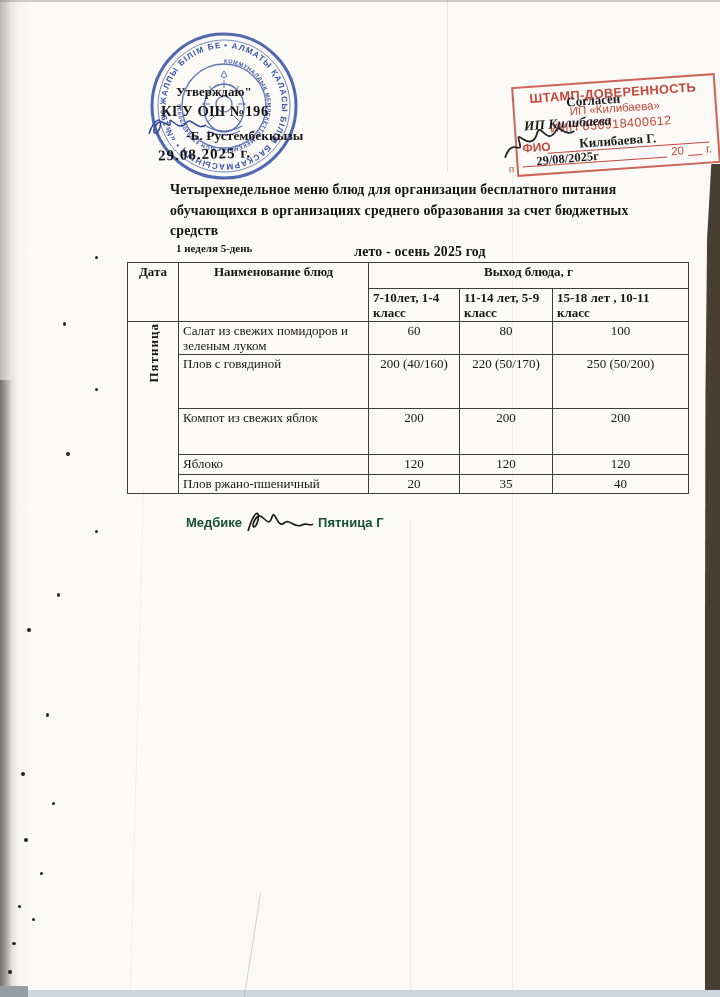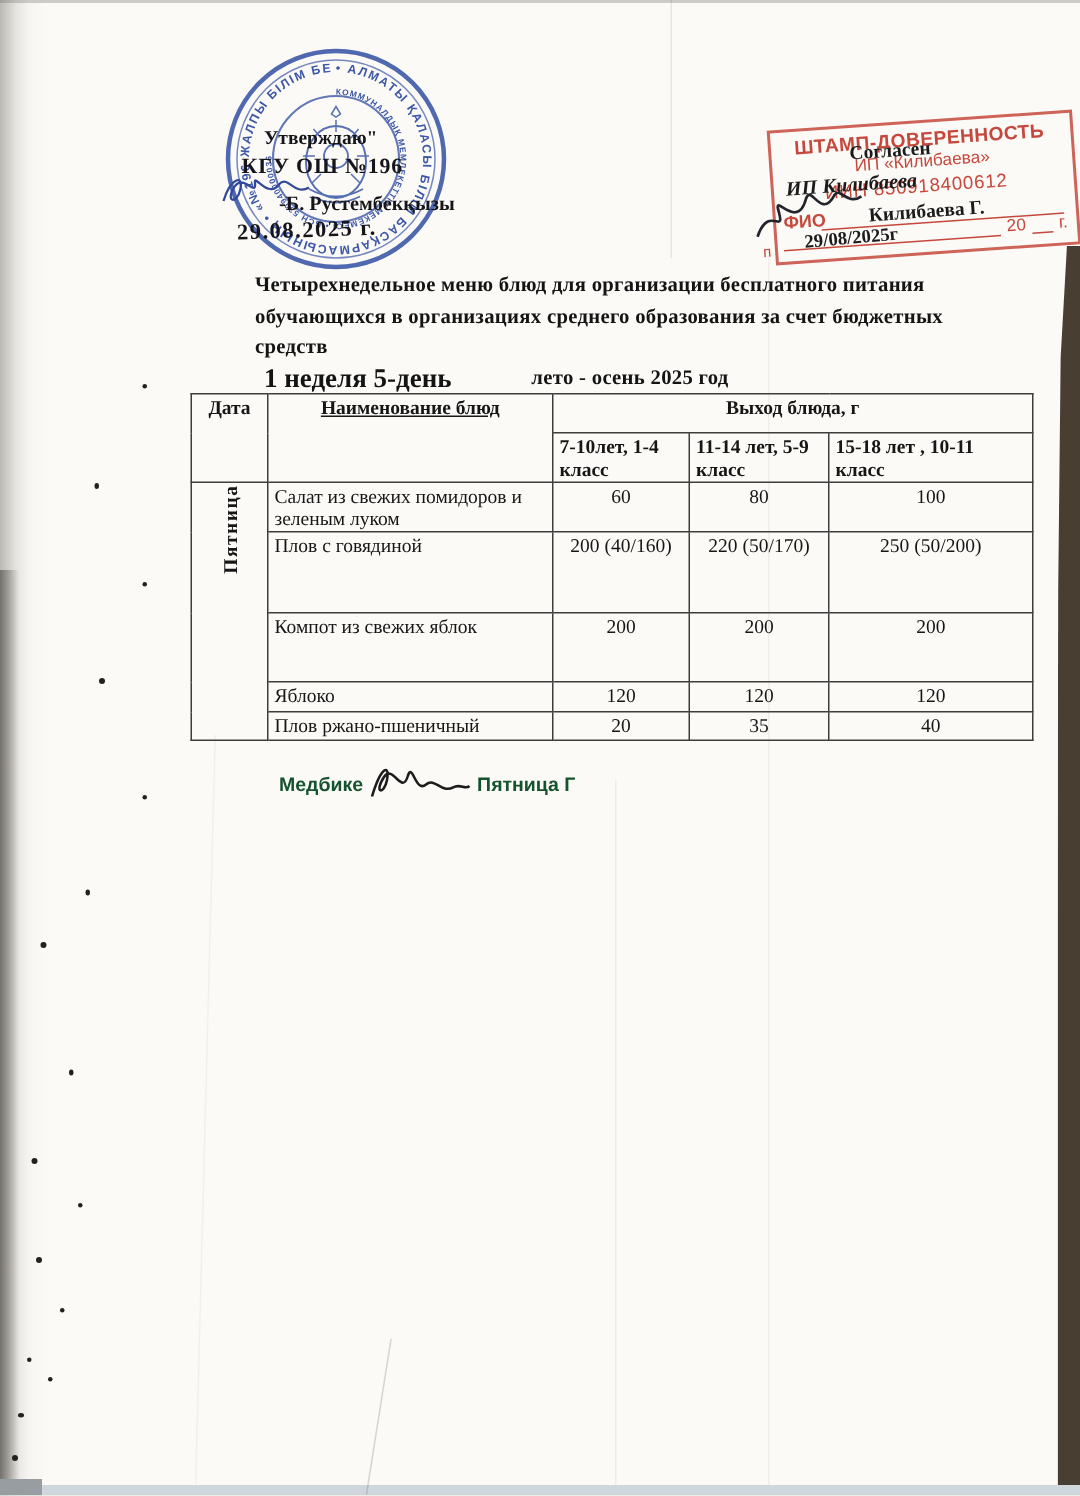--- a/index.html
+++ b/index.html
@@ -21,21 +21,21 @@
   .speck{background:#23211e;border-radius:50%;}
 
   
   .bluestamp{left:148px;top:30px;width:152px;height:152px;opacity:.92;}
   .stamp-ovl{font-weight:bold;color:#15151a;white-space:nowrap;}
 
   
   .doc-title{left:170px;top:180px;width:500px;font-weight:bold;font-size:13.8px;
      line-height:20.5px;letter-spacing:.2px;}
   .doc-title .c{text-align:center;}
-  .week-label{left:176px;top:242px;font-weight:bold;font-size:18px;}
+  .week-label{left:176px;top:242px;font-weight:bold;font-size:11px;}
 
   
   table.menu{position:absolute;left:127px;top:262px;border-collapse:collapse;
      font-size:13px;color:#161616;}
   table.menu td{border:1px solid #3d3d3d;padding:1px 4px;vertical-align:top;line-height:15px;}
   table.menu{border:1.5px solid #333;}
   td.hb{font-weight:bold;vertical-align:bottom;text-align:center;padding-bottom:2px;margin-top:16px;}
   td.hgroup{font-weight:bold;text-align:center;vertical-align:bottom;padding-bottom:3px;}
   td.hage{font-weight:bold;text-align:left;vertical-align:bottom;line-height:14.5px;padding:2px 4px 3px;}
   td.val{text-align:center;}
@@ -127,21 +127,21 @@
     <div>обучающихся в организациях среднего образования за счет бюджетных средств</div>
     <div class="c">лето - осень 2025 год</div>
   </div>
 
   <div class="abs week-label">1 неделя 5-день</div>
 
   <table class="menu">
     <tbody>
         <tr style="height:26px;">
       <td class="hb" style="width:42px;" rowspan="2">Дата</td>
-      <td class="hb" style="width:181px;text-decoration:underline;" rowspan="2">Наименование блюд</td>
+      <td class="hb" style="width:181px;" rowspan="2">Наименование блюд</td>
       <td class="hgroup" style="width:297px;" colspan="3">Выход блюда, г</td>
     </tr>
     <tr style="height:30px;">
       <td class="hage" style="width:82px;">7-10лет, 1-4 класс</td>
       <td class="hage" style="width:84px;">11-14 лет, 5-9 класс</td>
       <td class="hage" style="width:127px;">15-18 лет , 10-11 класс</td>
     </tr>
     <tr style="height:30px;">
       <td class="day" rowspan="5">
         <span class="vday">Пятница</span>

